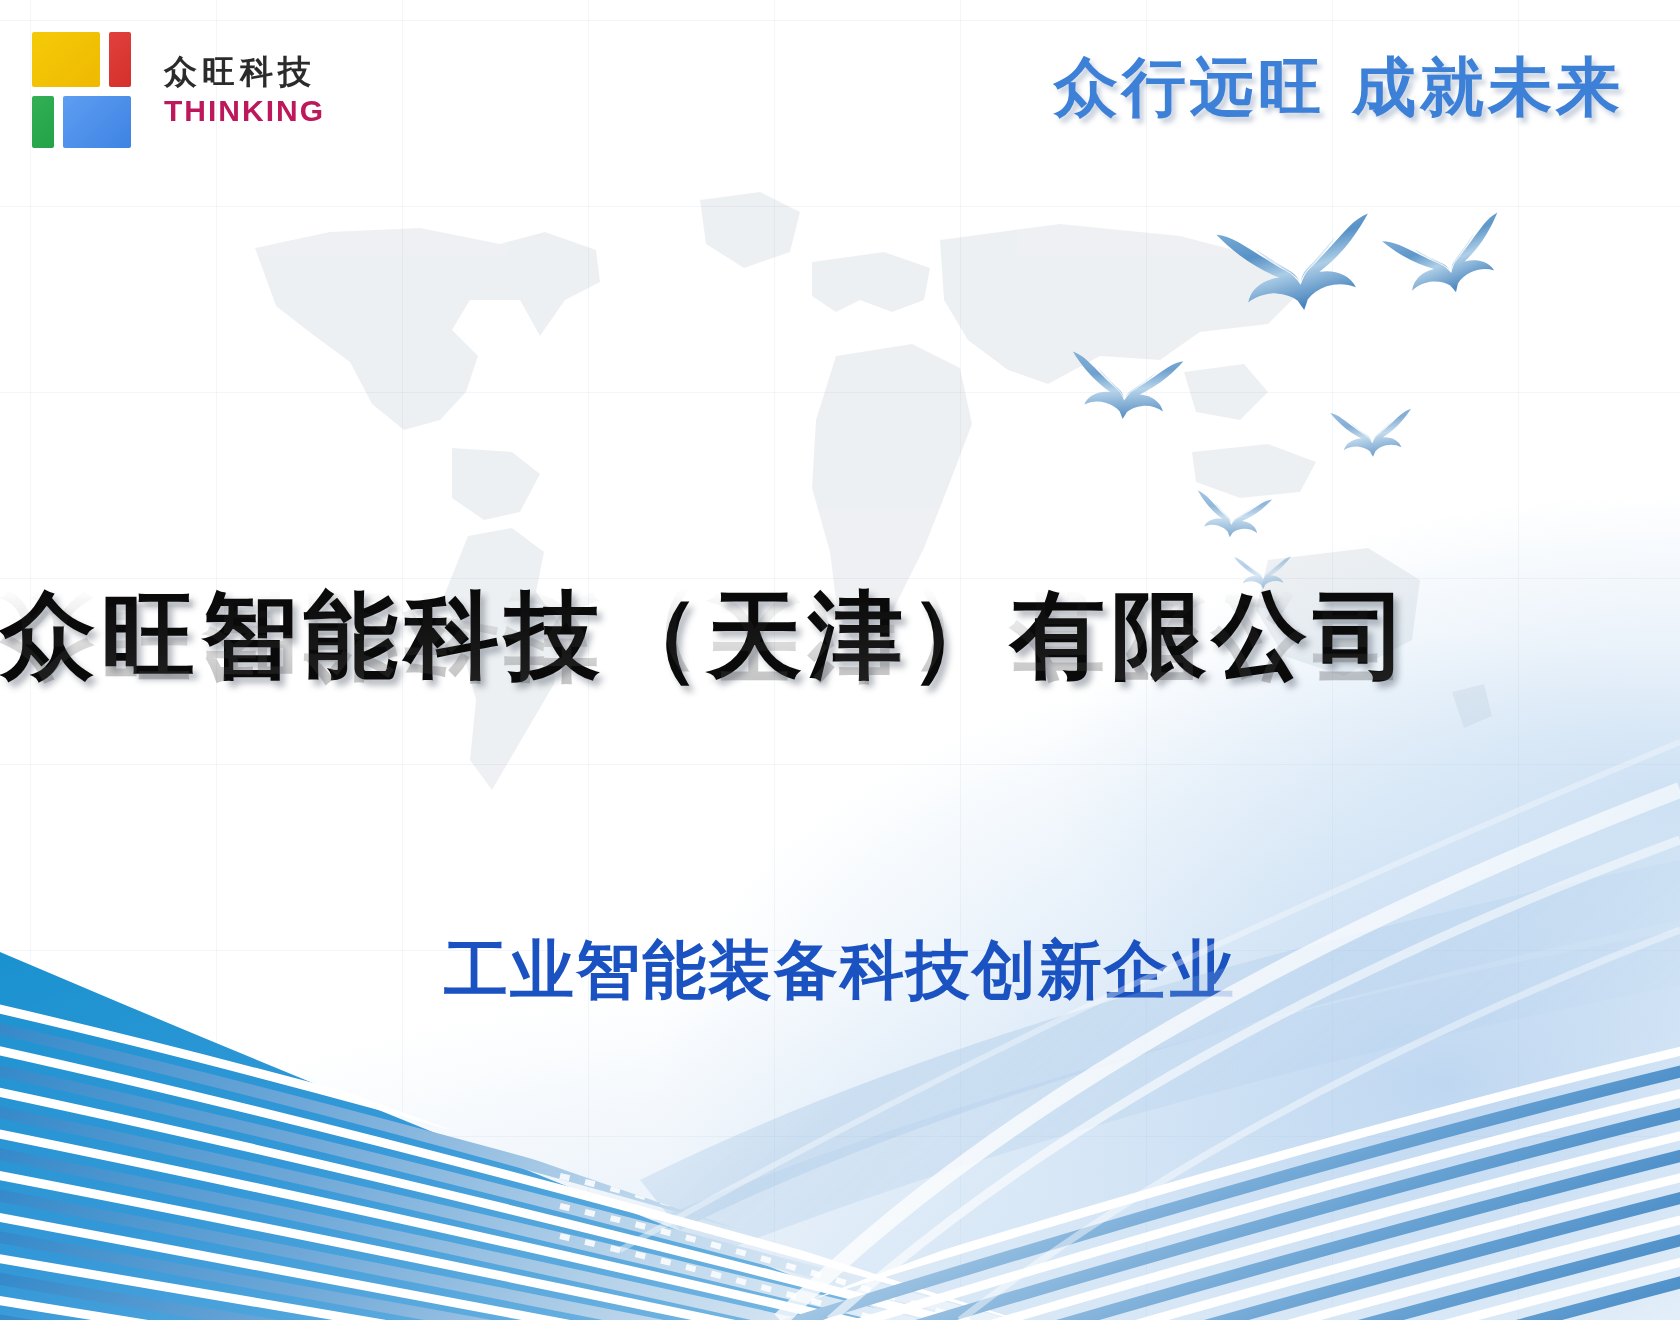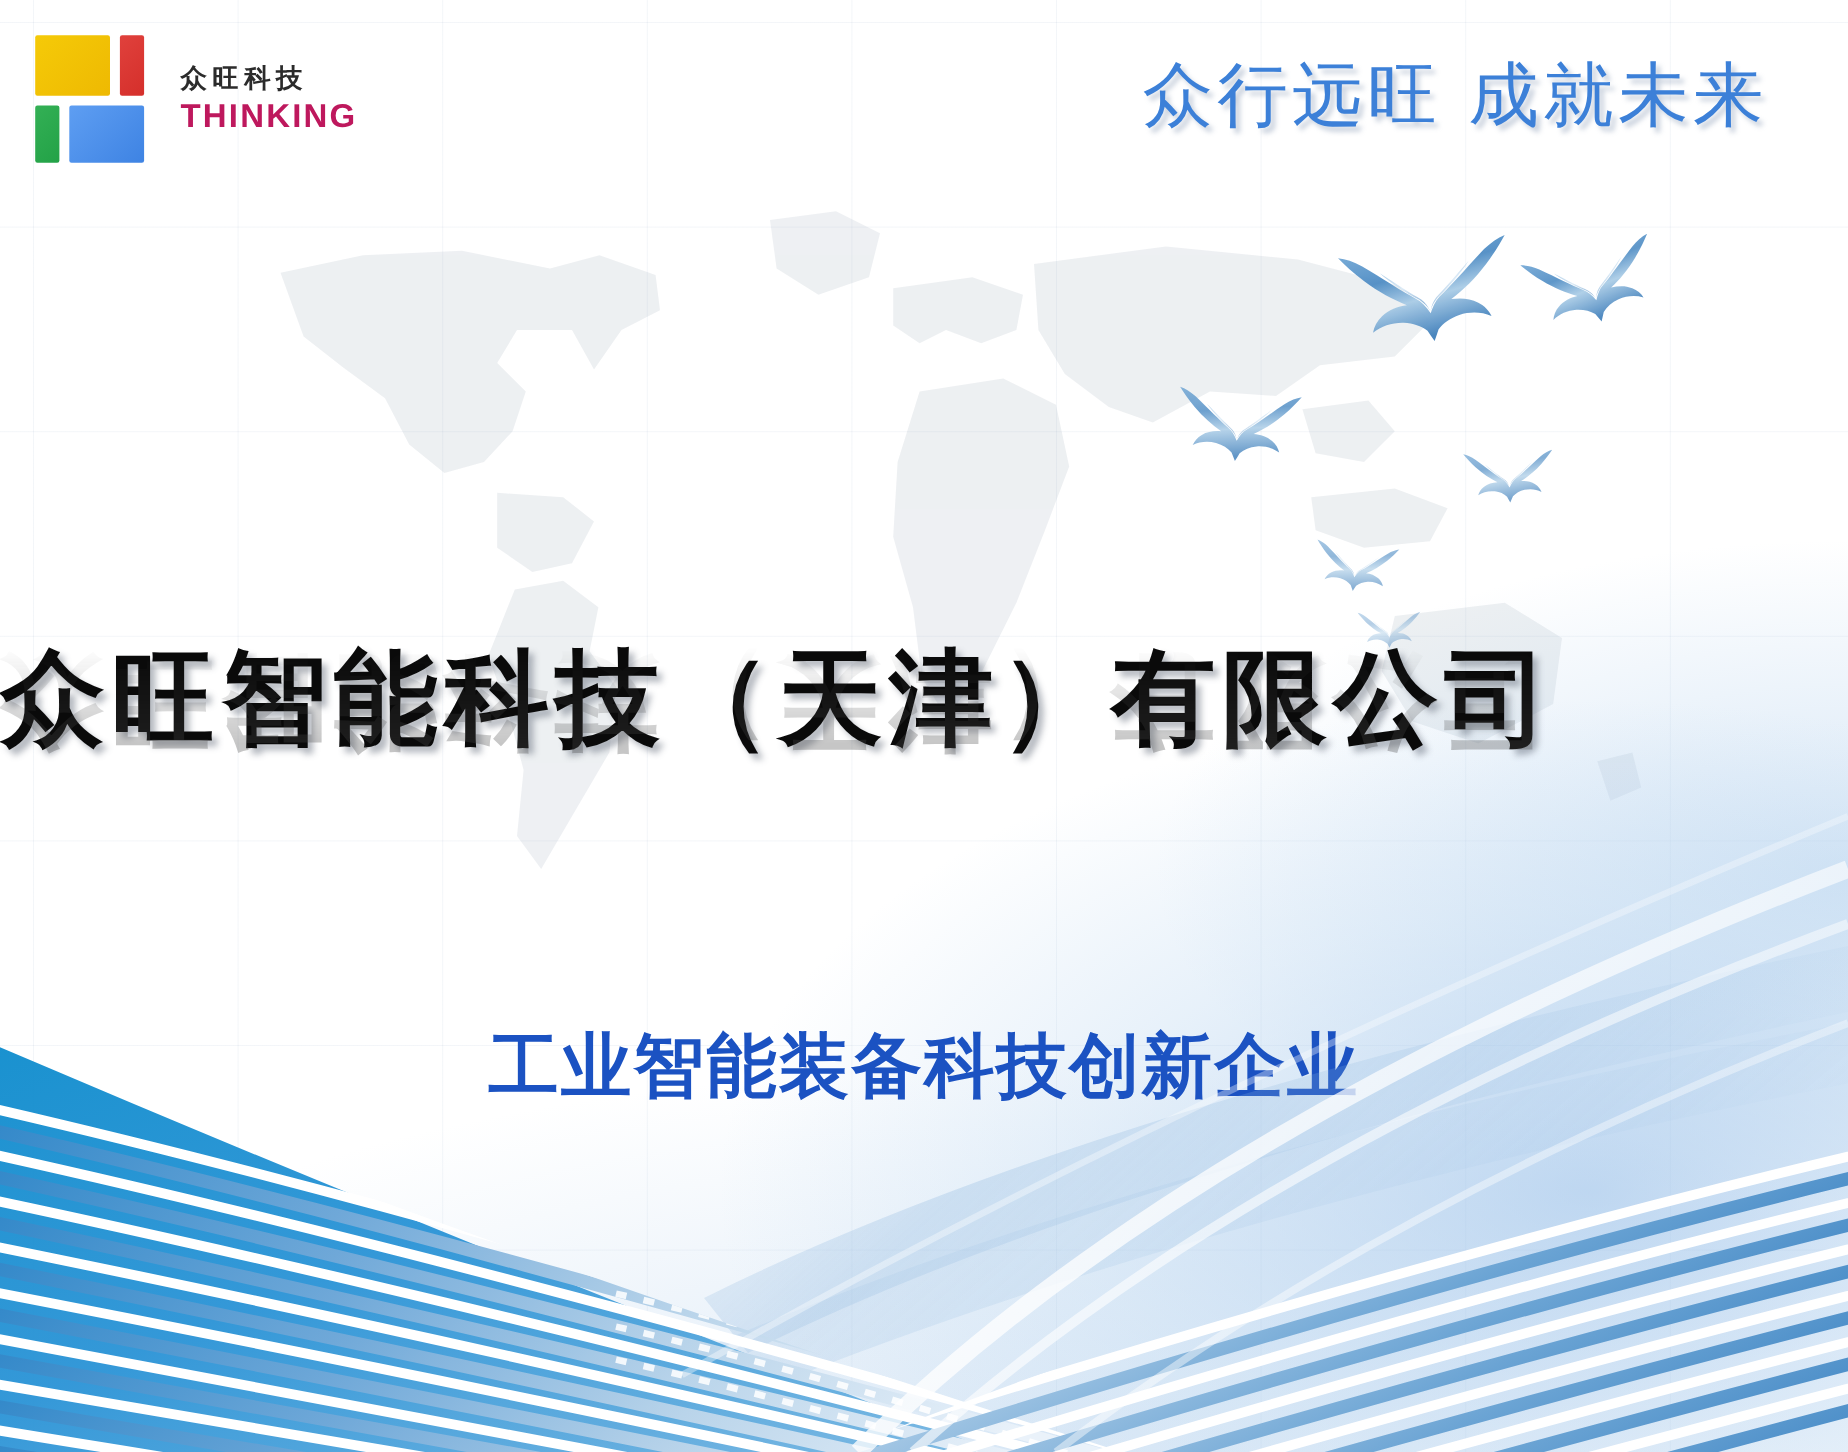--- a/index.html
+++ b/index.html
@@ -69,42 +69,42 @@
     height: 116px;
   }
   .logo-sq { position: absolute; border-radius: 2px; }
   .sq-yellow { left: 0;   top: 0;   width: 68px; height: 55px; background: linear-gradient(135deg,#f5ca08,#eeb902); }
   .sq-red    { left: 77px; top: 0;  width: 22px; height: 55px; background: linear-gradient(135deg,#e0413c,#d52f2b); }
   .sq-green  { left: 0;   top: 64px; width: 22px; height: 52px; background: linear-gradient(135deg,#33b055,#23a247); }
   .sq-blue   { left: 31px; top: 64px; width: 68px; height: 52px; background: linear-gradient(135deg,#5e9ef2,#3e83e3); }
 
   .logo-text { display: flex; flex-direction: column; gap: 8px; }
   .logo-cn {
-    font-size: 24px;
+    font-size: 33px;
     font-weight: 700;
     letter-spacing: 5px;
     color: #2b2b2b;
     line-height: 1;
     font-family: "DejaVu Sans", "Liberation Sans", sans-serif;
   }
   .logo-en {
     font-size: 30px;
     font-weight: 700;
     letter-spacing: 2px;
     color: #be185d;
     line-height: 1;
     font-family: "Liberation Sans", sans-serif;
   }
 
   .slogan {
     position: absolute;
-    right: 73px;
+    right: 56px;
     top: 52px;
     font-size: 64px;
-    font-weight: 400;
+    font-weight: 700;
     color: #3c80d8;
     letter-spacing: 4px;
     line-height: 1.1;
     white-space: nowrap;
     text-shadow: 4px 5px 5px rgba(120,140,170,0.40);
     font-family: "DejaVu Sans", "Liberation Sans", sans-serif;
   }
 
   
   .title-wrap {

